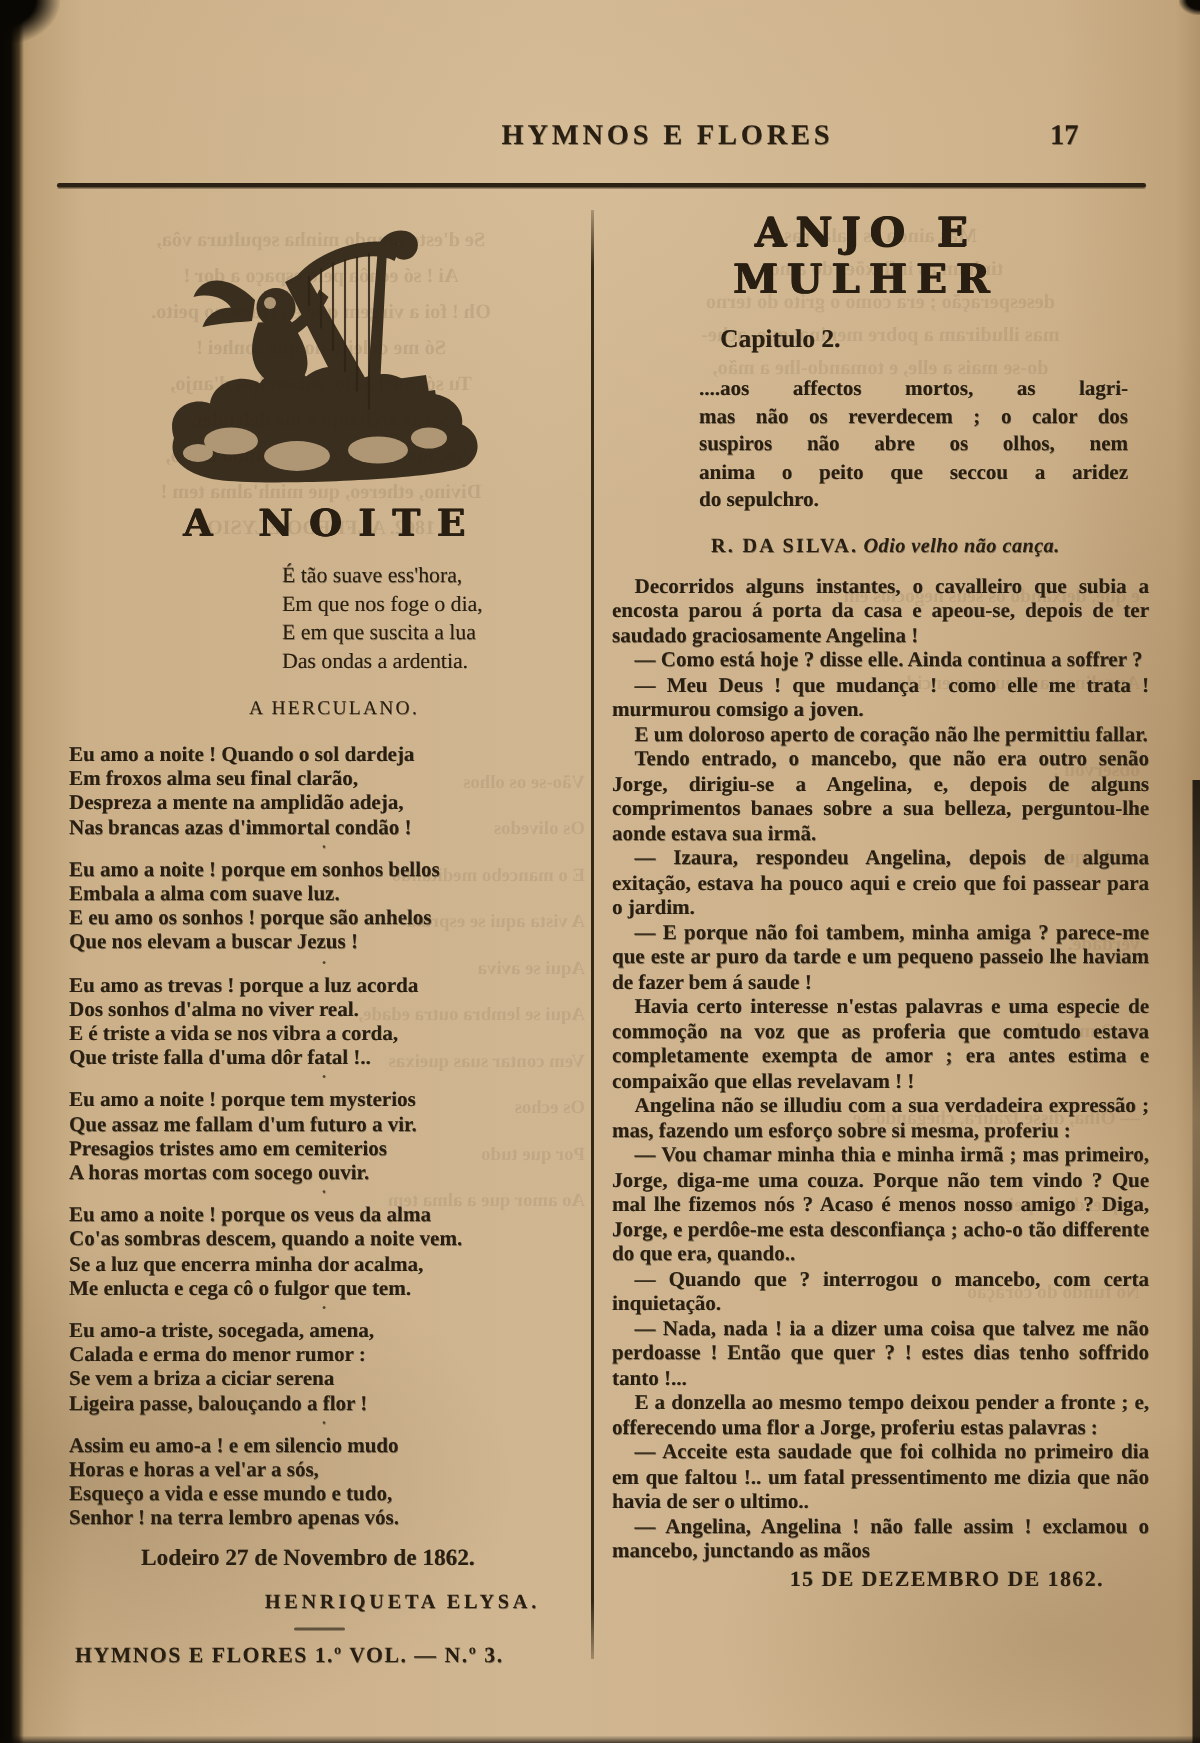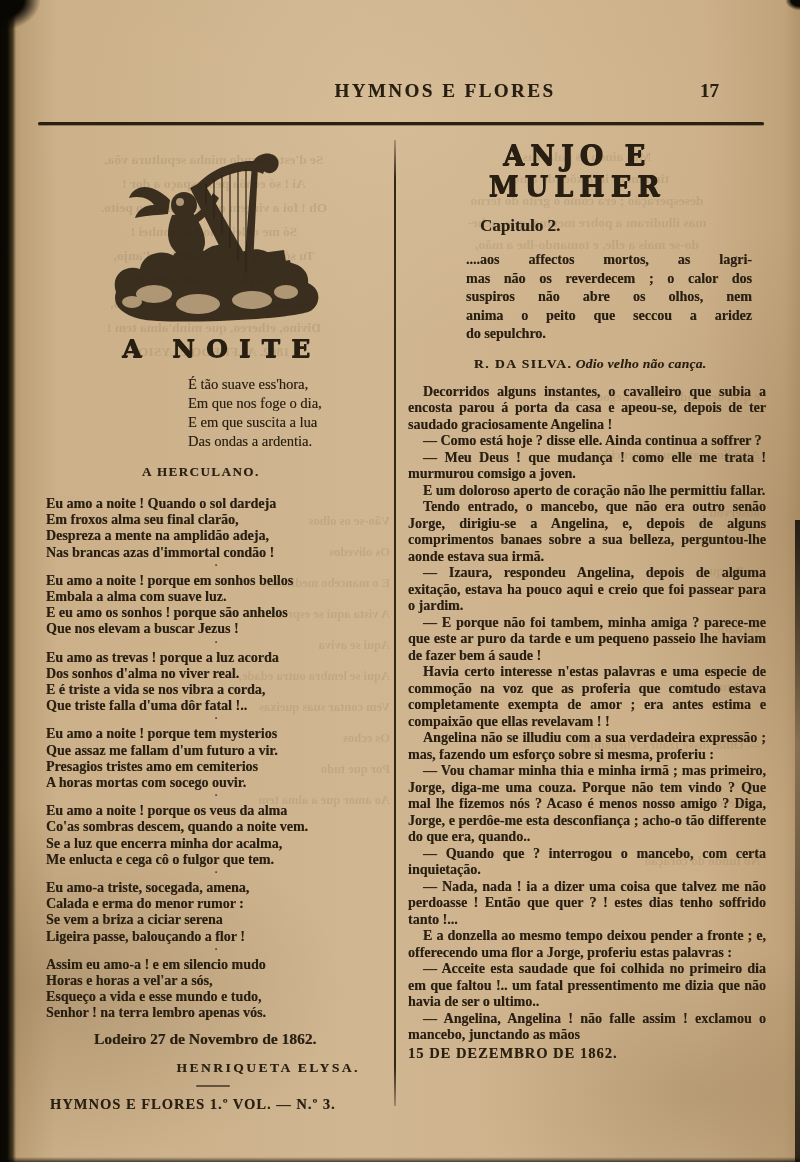--- a/index.html
+++ b/index.html
@@ -49,21 +49,21 @@
   .gr-top{left:412px;top:146px;width:350px;font-size:13.5px;line-height:22px;opacity:.15;text-align:center;}
   .gr-mid{left:430px;top:368px;width:330px;font-size:13px;line-height:58px;opacity:.14;}
 
   
   .col-left{position:absolute;left:46px;top:138px;width:340px;}
   .engraving{height:192px;display:flex;justify-content:center;align-items:flex-end;}
   .poem-title{text-align:center;font-family:"DejaVu Serif",serif;font-size:25px;font-weight:bold;
     letter-spacing:11px;margin:4px 0 12px 11px;
     text-shadow:0.7px 0 0 currentColor, 0 0.5px 0 currentColor;}
   .epigraph-left{margin-left:142px;font-size:14.5px;font-weight:normal;line-height:19px;}
-  .epi-attr-left{margin:13px 0 0 96px;font-size:13px;font-weight:bold;letter-spacing:1.5px;}
+  .epi-attr-left{margin:13px 0 0 120px;font-size:13px;font-weight:normal;letter-spacing:1.5px;}
   .poem{margin-top:16px;font-size:14px;font-weight:bold;line-height:16.2px;}
   .stanza{margin-bottom:3px;}
   .stanza::after{content:"\00B7";display:block;text-align:center;font-size:11px;
     line-height:9px;opacity:.75;}
   .stanza:last-child::after{content:"";}
   .poem-dateline{margin:8px 0 0 48px;font-size:15.5px;font-weight:bold;}
   .poem-signature{margin:12px 26px 0 0;text-align:right;font-size:13.5px;font-weight:bold;letter-spacing:2.5px;}
   .small-rule{width:34px;height:2px;background:#2a2014;opacity:.65;margin:9px 0 9px 150px;border-radius:1px;}
   .vol-footer{font-size:14.5px;font-weight:bold;letter-spacing:1px;margin-left:4px;}
 
@@ -73,21 +73,21 @@
     letter-spacing:6px;margin:0 20px 14px 0;
     text-shadow:0.8px 0 0 currentColor, 0 0.6px 0 currentColor;}
   .chapter{font-size:17px;font-weight:bold;margin:0 0 15px 72px;}
   .epigraph-right{margin-left:58px;width:286px;font-size:14px;font-weight:bold;line-height:18.5px;}
   .epigraph-right .epi-line:not(:last-child){text-align:justify;text-align-last:justify;}
   .story-attr{margin:12px 0 12px 66px;font-size:13.5px;font-weight:bold;}
   .attr-name{letter-spacing:1.5px;}
   .attr-work{font-style:italic;letter-spacing:.3px;}
   .story{font-size:14px;font-weight:bold;line-height:16.5px;text-align:justify;}
   .story .para{text-indent:15px;}
-  .story-dateline{margin:1px 30px 0 0;font-size:14.5px;font-weight:bold;letter-spacing:1px;}
+  .story-dateline{text-align:right;margin:1px 30px 0 0;font-size:14.5px;font-weight:bold;letter-spacing:1px;}
 </style>
 </head>
 <body>
 
 <div class="page">
 
   <div class="edge-left"></div>
   <div class="corner-tl"></div>
   <div class="speck-tr"></div>
   <div class="edge-right"></div>

